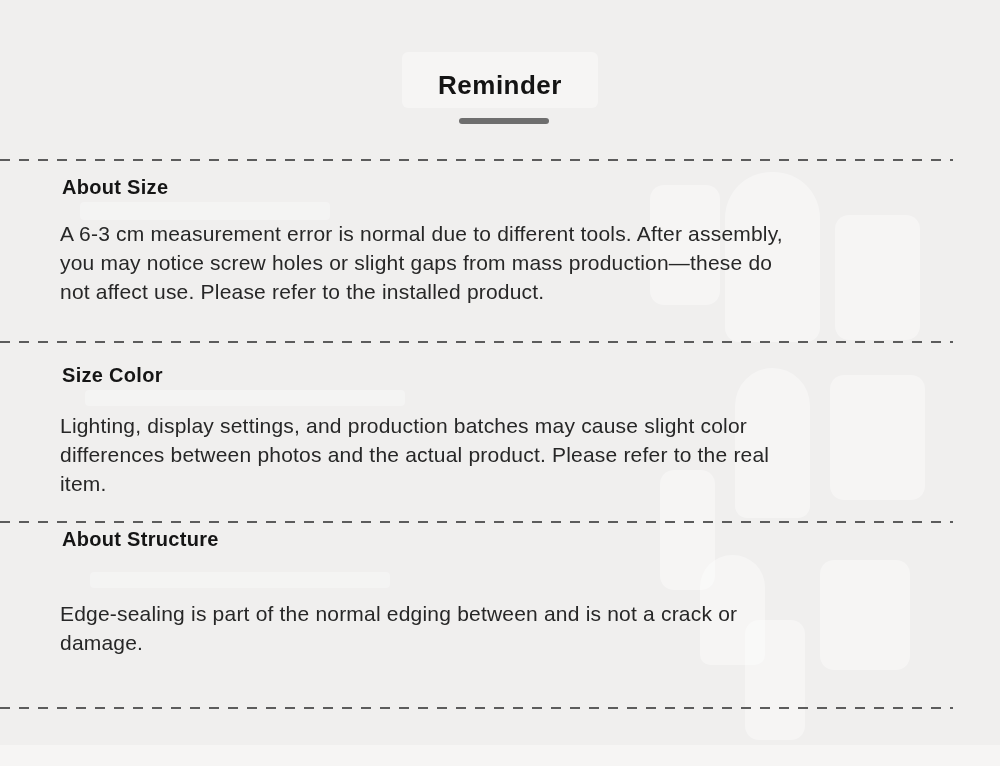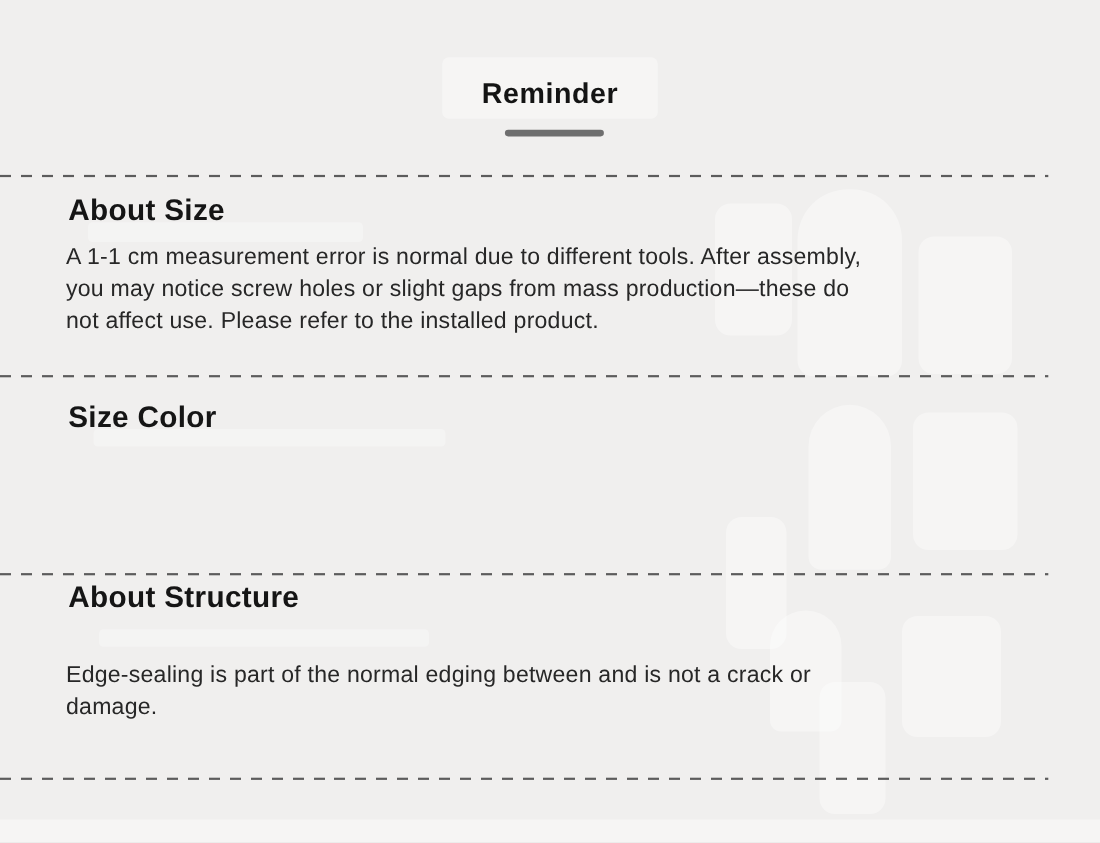--- a/index.html
+++ b/index.html
@@ -21,21 +21,21 @@
     width:90px;height:6px;border-radius:3px;
     background:#6e6e6e;
   }
   .dash{
     position:absolute;left:0;width:953px;height:2px;
     background:repeating-linear-gradient(90deg,#5c5c5c 0 10px,rgba(0,0,0,0) 10px 19px);
   }
   .d1{top:159px}.d2{top:341px}.d3{top:521px}.d4{top:707px}
   .sec-h{
     position:absolute;left:62px;margin:0;
-    font-size:27px;font-weight:700;color:#151515;letter-spacing:.3px;
+    font-size:20px;font-weight:700;color:#151515;letter-spacing:.3px;
   }
   .sec-p{
     position:absolute;left:60px;margin:0;width:880px;
     font-size:21px;line-height:29px;color:#272727;
     white-space:pre-line;letter-spacing:.2px;
   }
   .h-size{top:176px}.p-size{top:219px}
   .h-color{top:364px}.p-color{top:411px}
   .h-structure{top:528px}.p-structure{top:599px}
   .bottom-strip{
@@ -64,24 +64,27 @@
 
   <h1 class="title">Reminder</h1>
   <div class="title-underline"></div>
 
   <div class="dash d1"></div>
   <div class="dash d2"></div>
   <div class="dash d3"></div>
   <div class="dash d4"></div>
 
   <h2 class="sec-h h-size">About Size</h2>
-  <p class="sec-p p-size">A 1-1 cm measurement error is normal due to different tools. After assembly,
+  <p class="sec-p p-size">A 6-3 cm measurement error is normal due to different tools. After assembly,
  you may notice screw holes or slight gaps from mass production—these do
 not affect use. Please refer to the installed product.</p>
 
   <h2 class="sec-h h-color">Size Color</h2>
+  <p class="sec-p p-color">Lighting, display settings, and production batches may cause slight color
+differences between photos and the actual product. Please refer to the real
+item.</p>
 
   <h2 class="sec-h h-structure">About Structure</h2>
   <p class="sec-p p-structure">Edge-sealing is part of the normal edging between and is not a crack or
 damage.</p>
 
   <div class="bottom-strip"></div>
 </div>
 
 </body></html>

